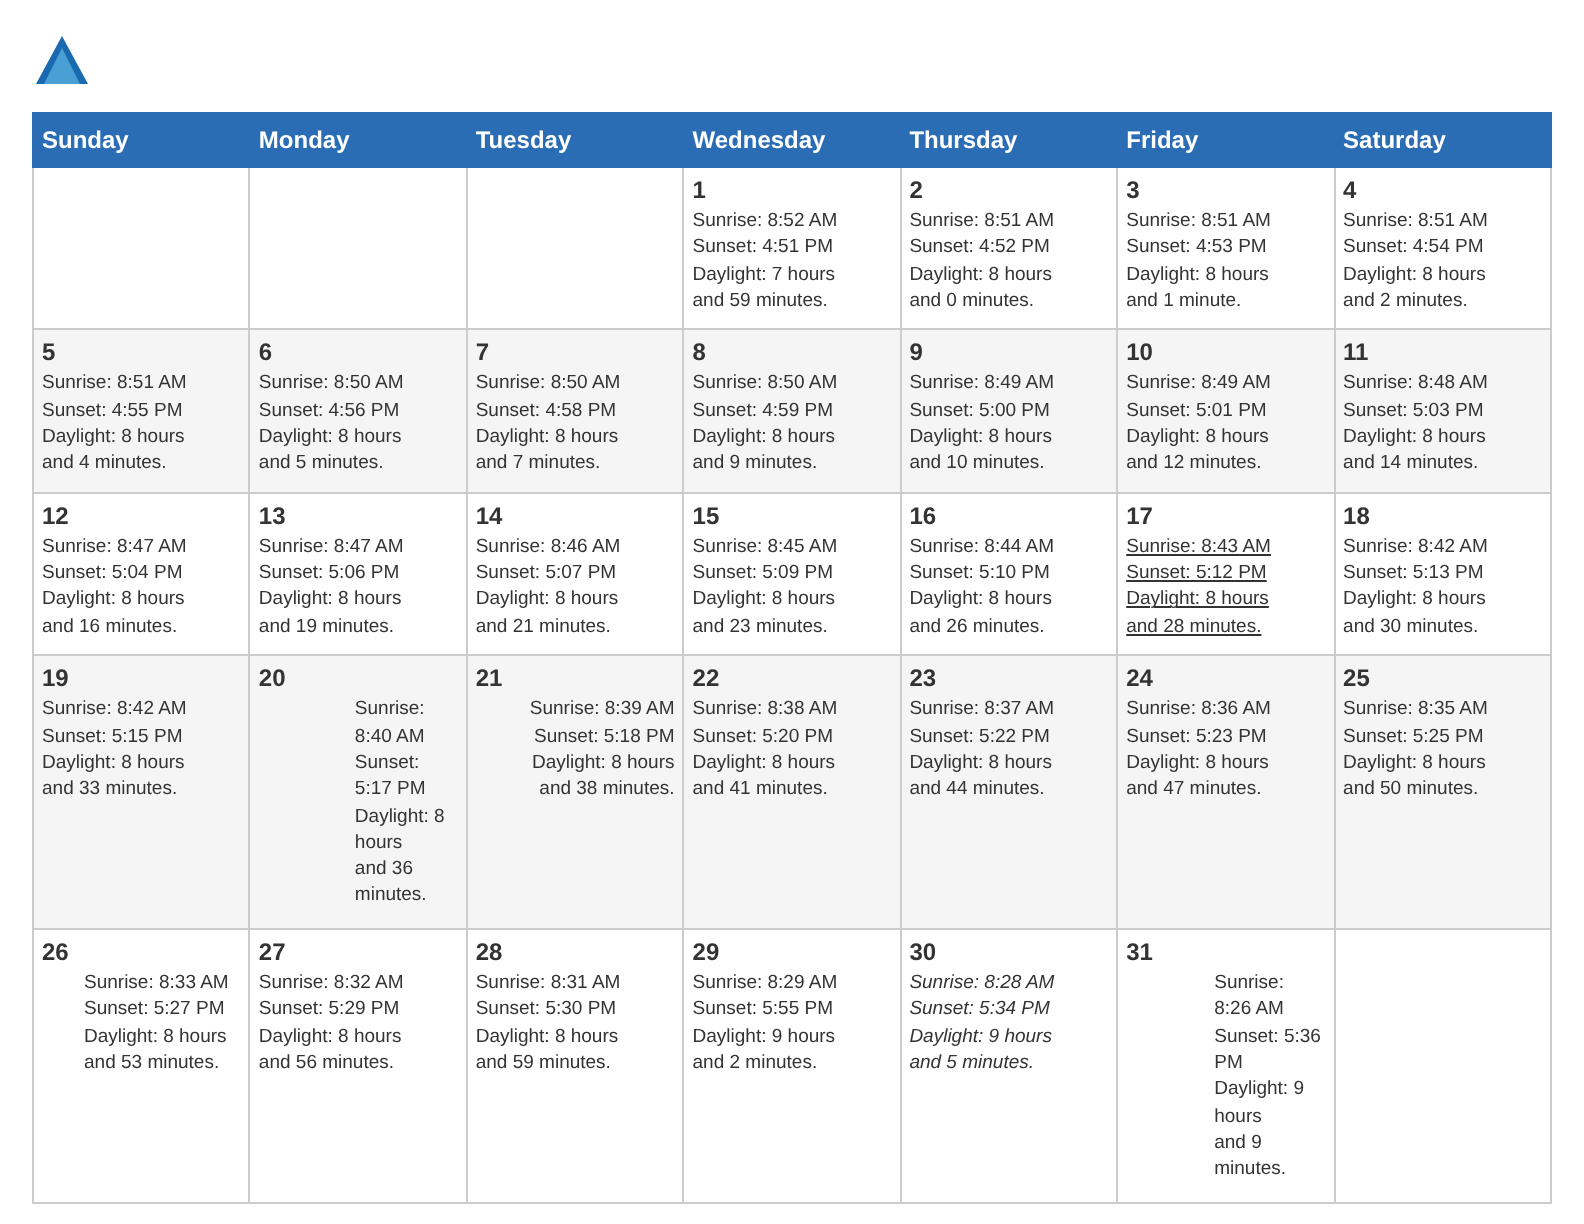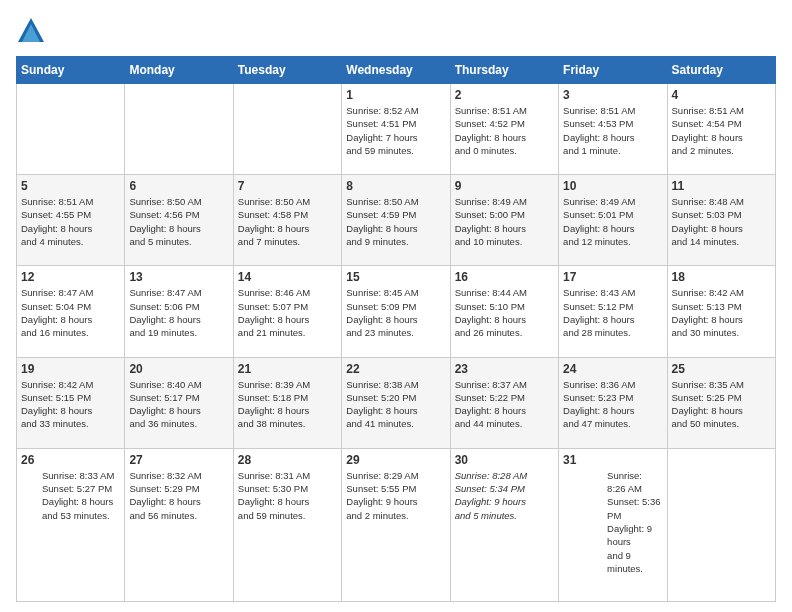--- a/index.html
+++ b/index.html
@@ -250,21 +250,21 @@
           </td>
           <td>
             <div class="day-num">16</div>
             <div class="day-info" style="white-space: pre-line;">Sunrise: 8:44 AM
 Sunset: 5:10 PM
 Daylight: 8 hours
 and 26 minutes.</div>
           </td>
           <td>
             <div class="day-num">17</div>
-            <div class="day-info" style="white-space: pre-line;">Sunrise: 8:43 AM
+            <div class="day-info" style="white-space: pre-line; text-decoration: underline;">Sunrise: 8:43 AM
 Sunset: 5:12 PM
 Daylight: 8 hours
 and 28 minutes.</div>
           </td>
           <td>
             <div class="day-num">18</div>
             <div class="day-info" style="white-space: pre-line;">Sunrise: 8:42 AM
 Sunset: 5:13 PM
 Daylight: 8 hours
 and 30 minutes.</div>
@@ -273,28 +273,28 @@
         <tr>
           <td>
             <div class="day-num">19</div>
             <div class="day-info" style="white-space: pre-line;">Sunrise: 8:42 AM
 Sunset: 5:15 PM
 Daylight: 8 hours
 and 33 minutes.</div>
           </td>
           <td>
             <div class="day-num">20</div>
-            <div class="day-info" style="white-space: pre-line;">Sunrise: 8:40 AM
+            <div class="day-info" style="white-space: pre-line; margin-left: 48px;">Sunrise: 8:40 AM
 Sunset: 5:17 PM
 Daylight: 8 hours
 and 36 minutes.</div>
           </td>
           <td>
             <div class="day-num">21</div>
-            <div class="day-info" style="white-space: pre-line;">Sunrise: 8:39 AM
+            <div class="day-info" style="white-space: pre-line; text-align: right;">Sunrise: 8:39 AM
 Sunset: 5:18 PM
 Daylight: 8 hours
 and 38 minutes.</div>
           </td>
           <td>
             <div class="day-num">22</div>
             <div class="day-info" style="white-space: pre-line;">Sunrise: 8:38 AM
 Sunset: 5:20 PM
 Daylight: 8 hours
 and 41 minutes.</div>

